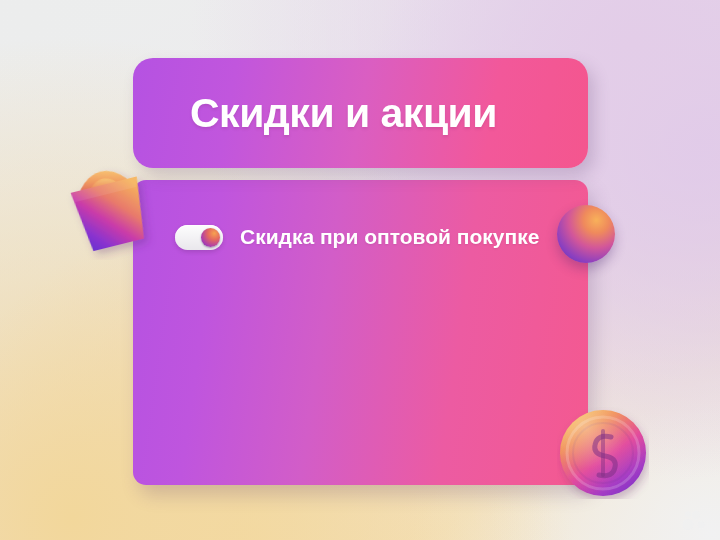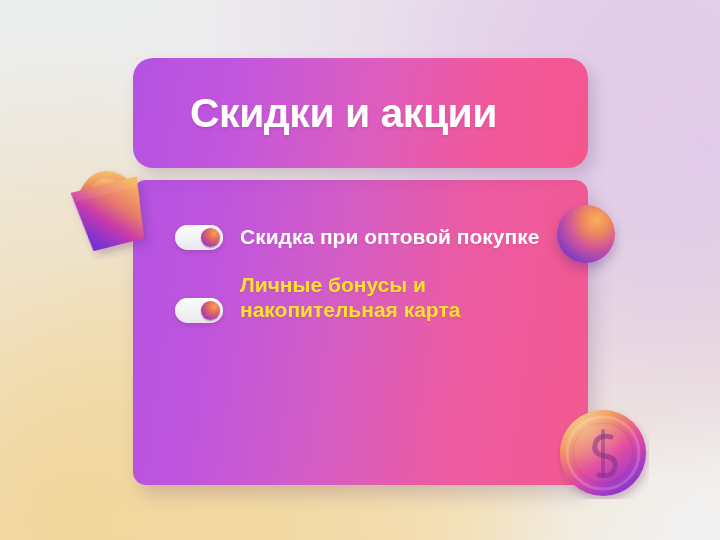--- a/index.html
+++ b/index.html
@@ -148,26 +148,20 @@
     <div class="feature-list">
 
       <div class="feature-row">
         <div class="toggle">
           <div class="toggle-knob"></div>
         </div>
         <div class="feature-label">Скидка при оптовой покупке</div>
       </div>
 
 
-      <div class="feature-row">
-        <div class="toggle">
-          <div class="toggle-knob"></div>
-        </div>
-        <div class="feature-label accent">Личные бонусы и накопительная карта</div>
-      </div>
 
     </div>
   </div>
 
   <div class="bag">
     <svg viewBox="0 0 108 108" width="108" height="108" aria-hidden="true">
       <defs>
         <linearGradient id="bagBody" x1="0" y1="1" x2="1" y2="0.15">
           <stop offset="0%" stop-color="#5b2fd0"></stop>
           <stop offset="22%" stop-color="#8a33cf"></stop>

